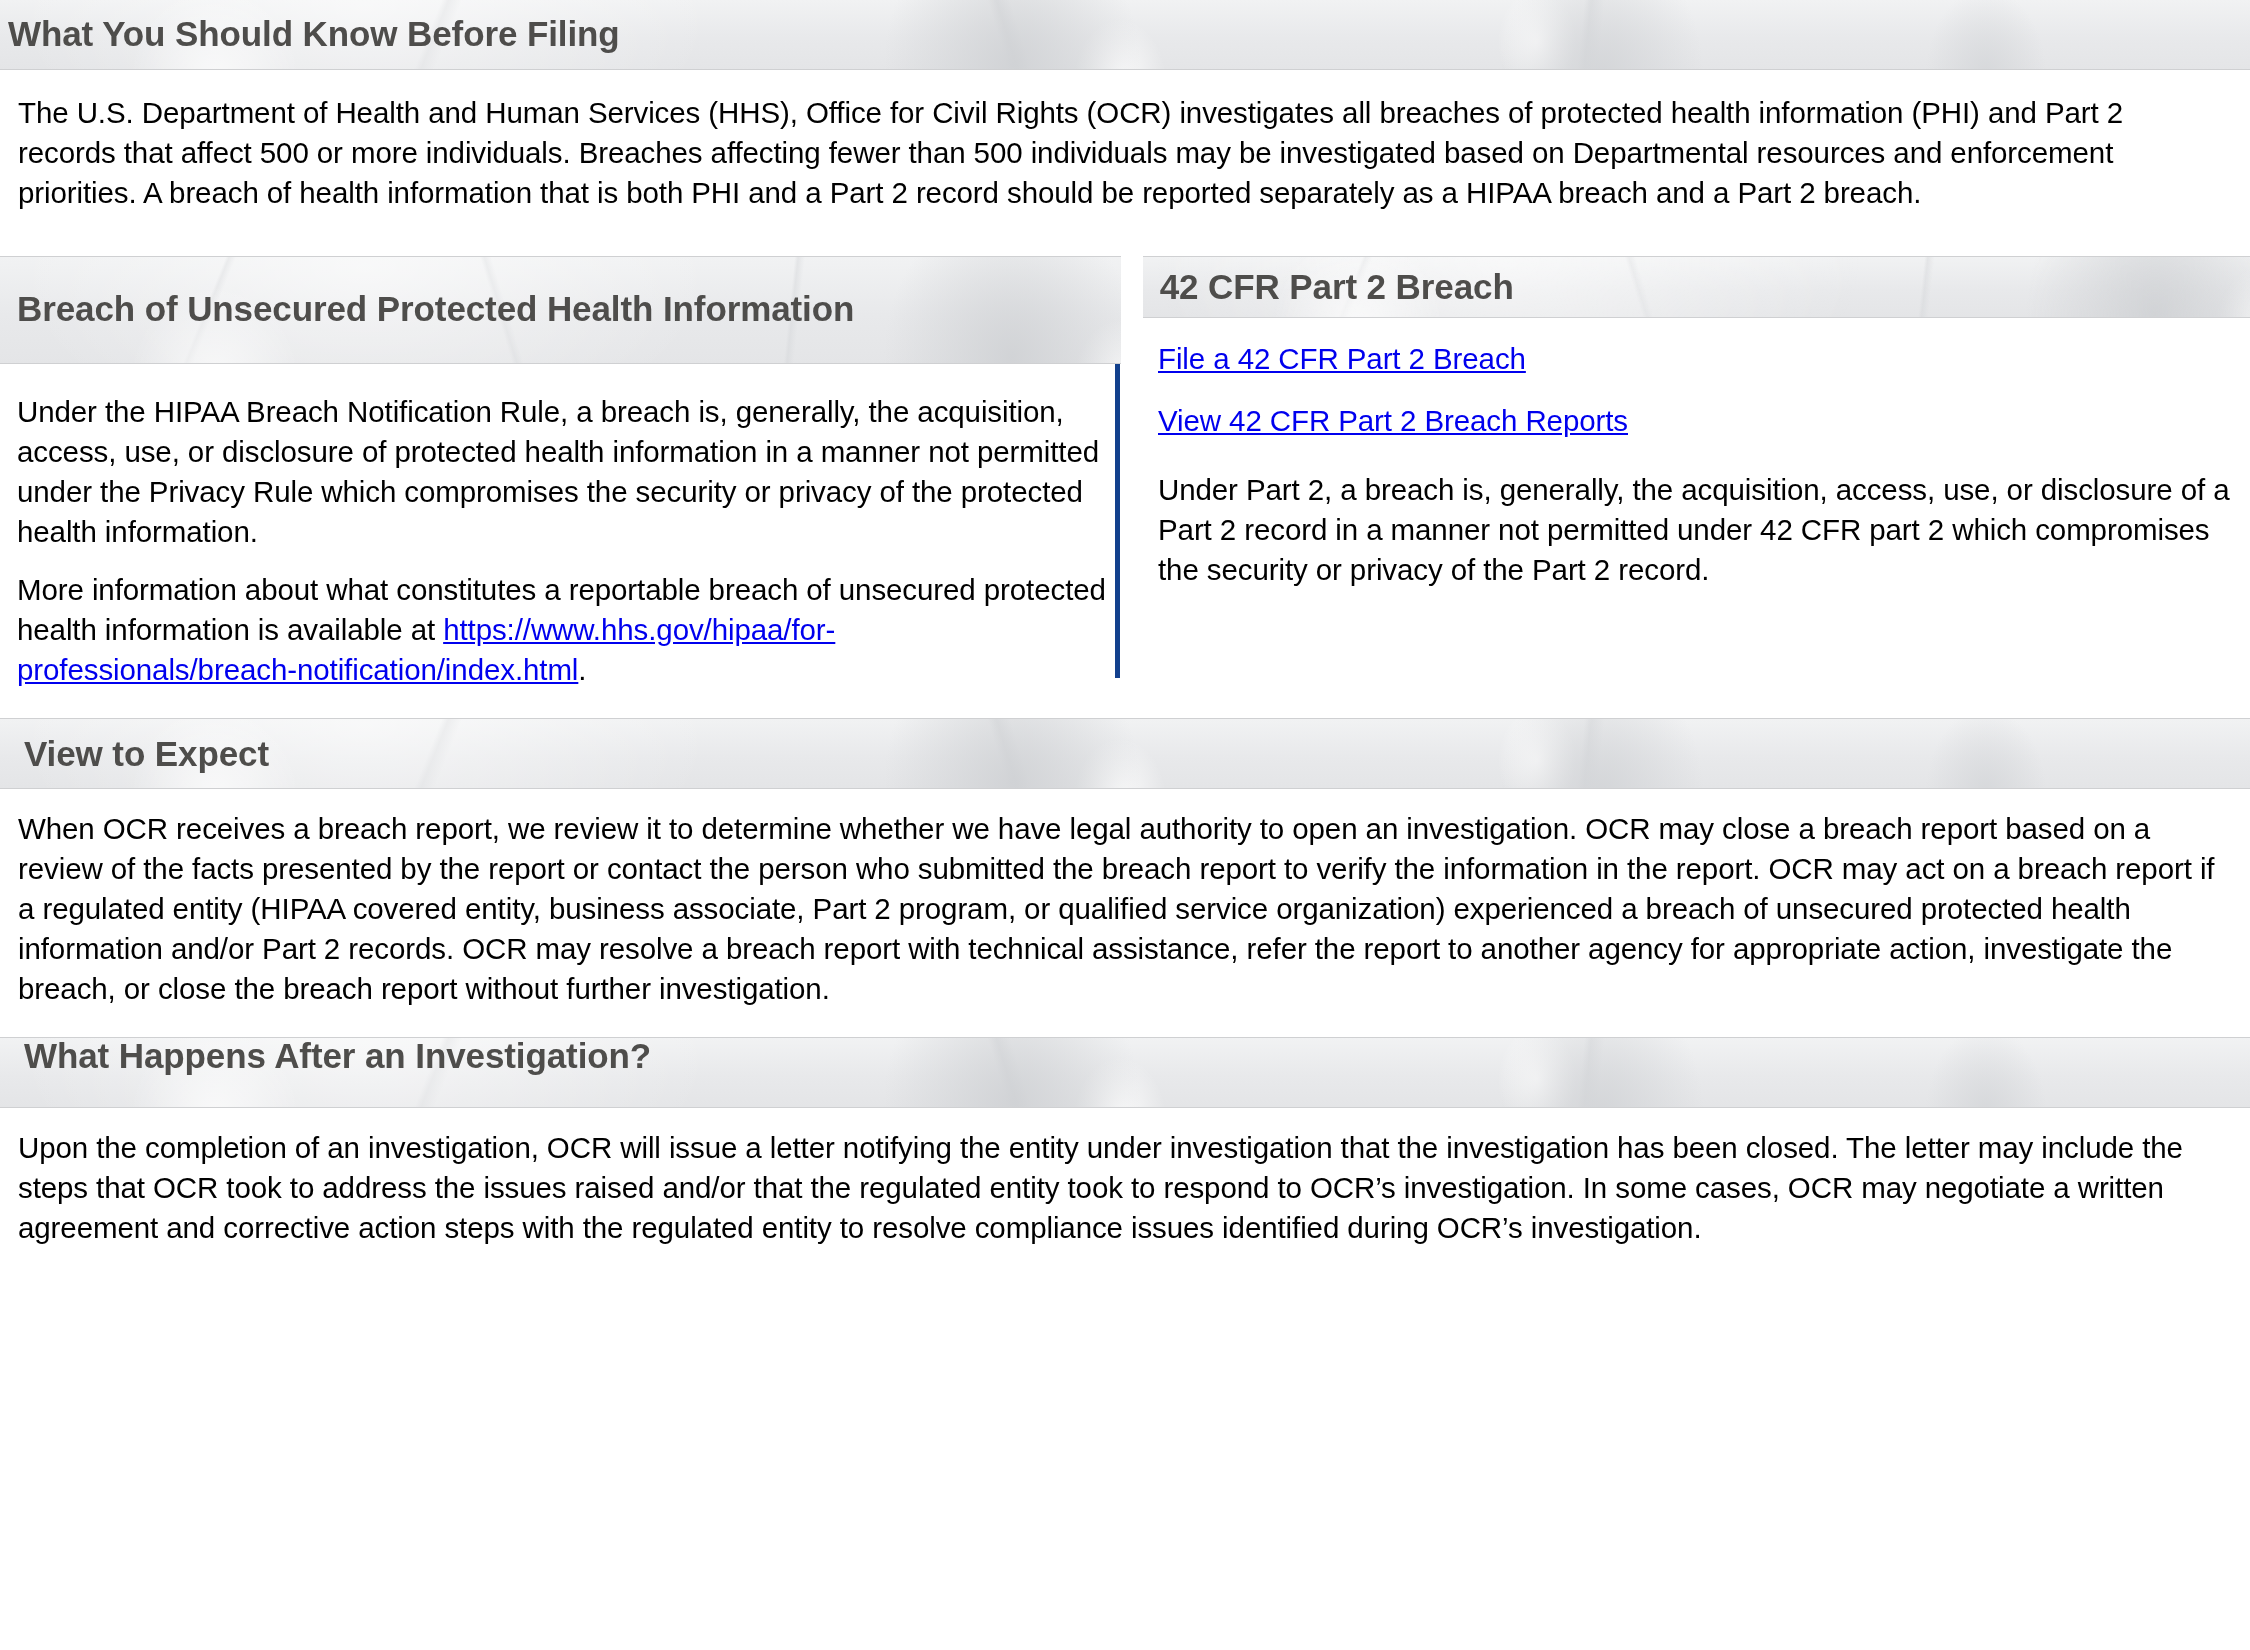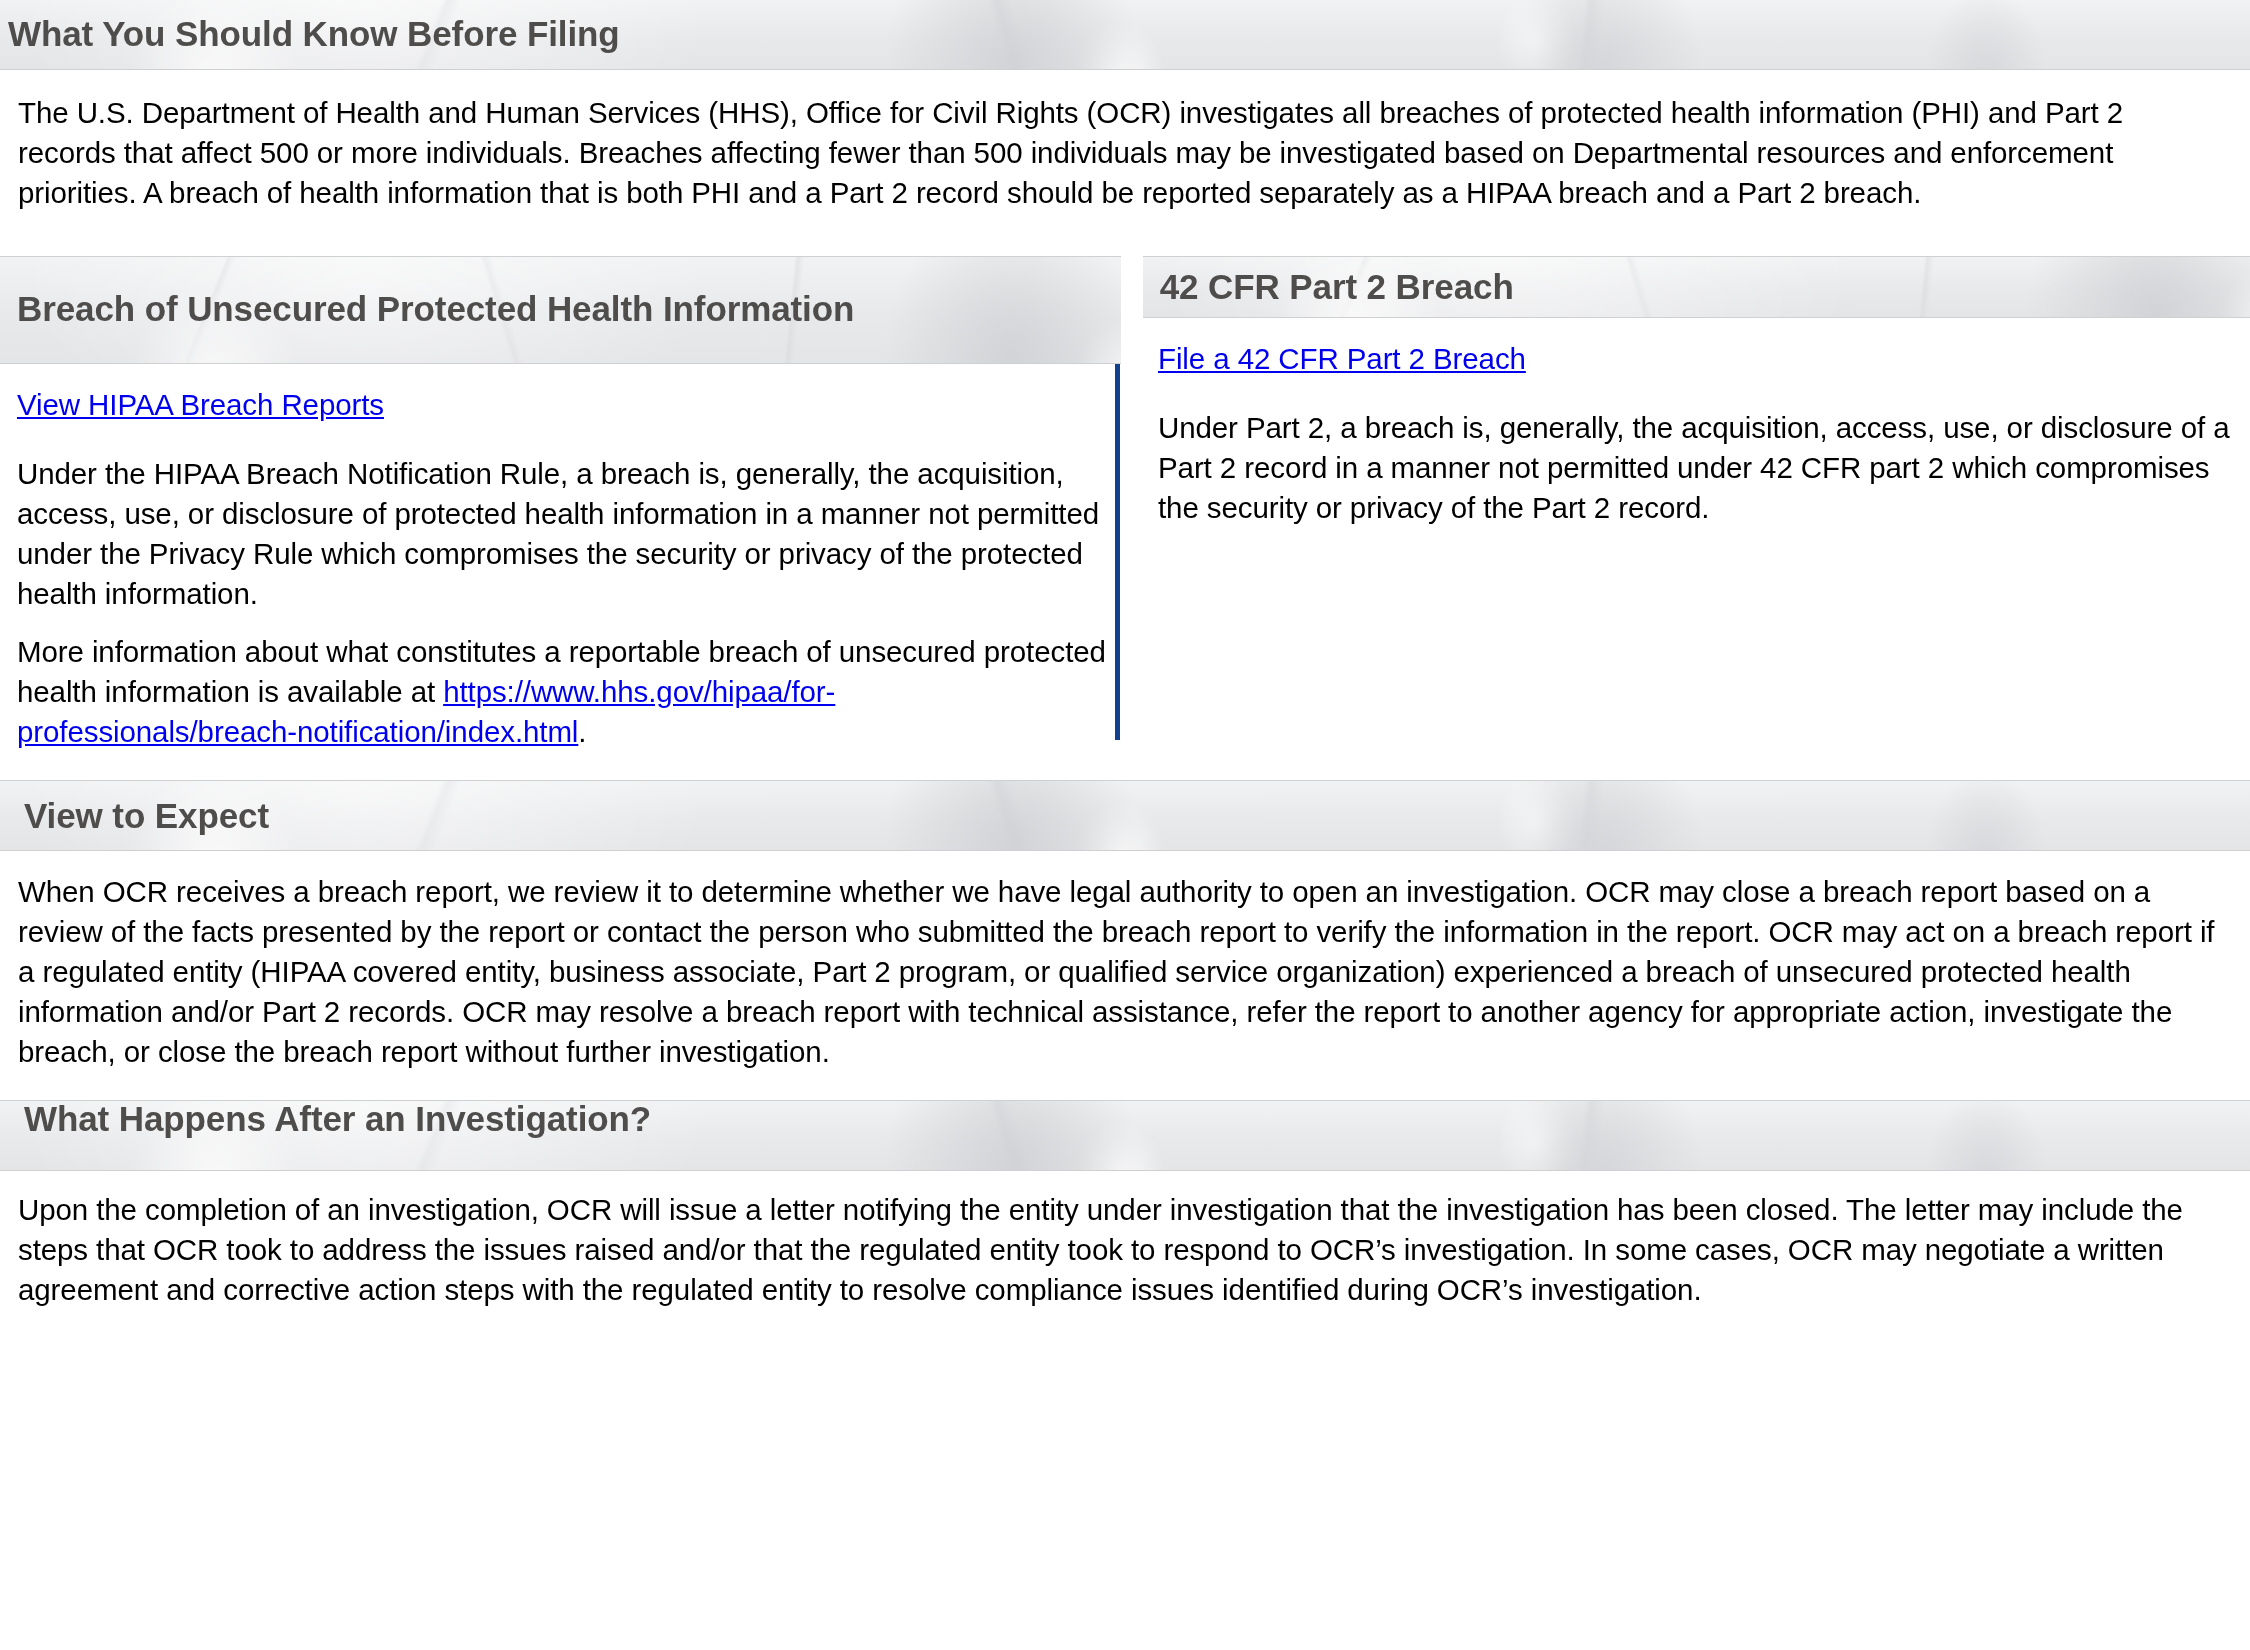--- a/index.html
+++ b/index.html
@@ -123,32 +123,32 @@
 
 <div id="two-col">
 
   <div id="col-divider"></div>
 
   <div id="col-left">
     <div class="wm col-band" id="band-hipaa">
       <div class="section-title">Breach of Unsecured Protected Health Information</div>
     </div>
     <div class="col-body">
-      <a class="col-link" href="#">View HIPAA Breach Reports</a>
       <div class="col-para">Under the HIPAA Breach Notification Rule, a breach is, generally, the acquisition, access, use, or disclosure of protected health information in a manner not permitted under the Privacy Rule which compromises the security or privacy of the protected health information.</div>
       <div class="col-para"><span>More information about what constitutes a reportable breach of unsecured protected health information is available at </span><a href="#">https://www.hhs.gov/hipaa/for-professionals/breach-notification/index.html</a><span>.</span></div>
     </div>
   </div>
 
   <div id="col-right">
     <div class="wm col-band" id="band-part2">
       <div class="section-title">42 CFR Part 2 Breach</div>
     </div>
     <div class="col-body">
       <a class="col-link" href="#">File a 42 CFR Part 2 Breach</a>
+      <a class="col-link" href="#">View 42 CFR Part 2 Breach Reports</a>
       <div class="col-para">Under Part 2, a breach is, generally, the acquisition, access, use, or disclosure of a Part 2 record in a manner not permitted under 42 CFR part 2 which compromises the security or privacy of the Part 2 record.</div>
     </div>
   </div>
 </div>
 
 <div class="wm" id="band-expect">
   <div class="section-title">View to Expect</div>
 </div>
 <div class="para" id="expect-para">When OCR receives a breach report, we review it to determine whether we have legal authority to open an investigation. OCR may close a breach report based on a review of the facts presented by the report or contact the person who submitted the breach report to verify the information in the report. OCR may act on a breach report if a regulated entity (HIPAA covered entity, business associate, Part 2 program, or qualified service organization) experienced a breach of unsecured protected health information and/or Part 2 records. OCR may resolve a breach report with technical assistance, refer the report to another agency for appropriate action, investigate the breach, or close the breach report without further investigation.</div>
 

